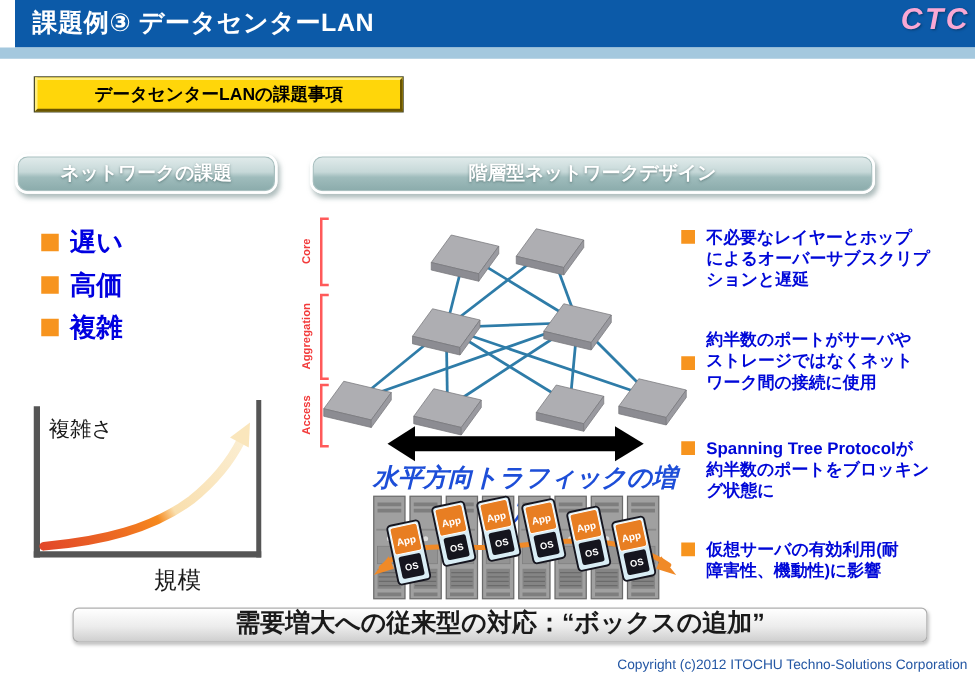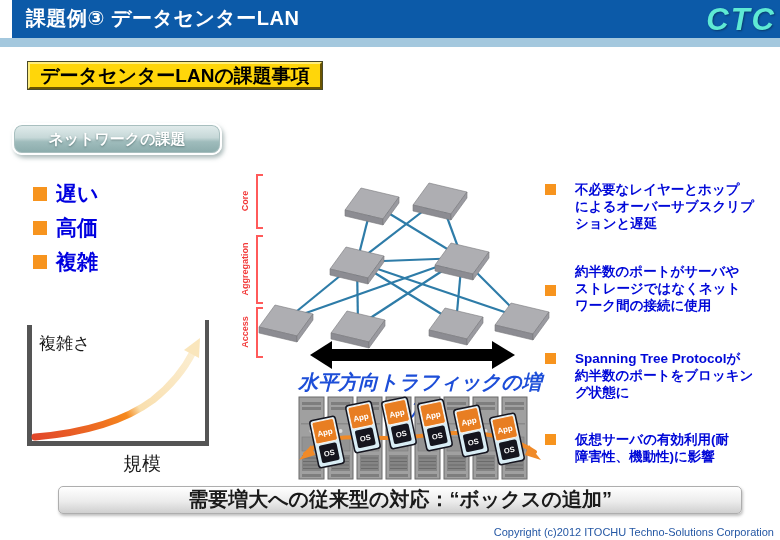--- a/index.html
+++ b/index.html
@@ -8,48 +8,48 @@
     font-family:"Liberation Sans","DejaVu Sans",sans-serif;overflow:hidden;
     margin:0 auto;
   }
   
   .titlebar{position:absolute;left:0;top:0;width:780px;height:38px;background:#0c5aa8;margin-left:12px;}
   .titlebar .title{
     position:absolute;left:14px;top:5px;font-size:20px;font-weight:bold;color:#fff;
     letter-spacing:0.5px;
   }
   .titlebar .logo{
-    position:absolute;right:16px;top:2px;font-size:31px;font-weight:900;font-style:italic;
-    color:#5eead4;letter-spacing:2px;text-shadow:1px 1px 2px rgba(0,0,0,0.35);
+    position:absolute;right:16px;top:2px;font-size:24px;font-weight:900;font-style:italic;
+    color:#f9a8d4;letter-spacing:2px;text-shadow:1px 1px 2px rgba(0,0,0,0.35);
   }
   .accent-strip{position:absolute;left:0;top:38px;width:780px;height:9px;background:#a4c8de;}
   
   .topic-banner{
     position:absolute;left:28px;top:62px;width:290px;height:23px;
     background:#ffd60a;
     border:2px solid;border-color:#ffee7e #6b5500 #6b5500 #ffee7e;
     box-shadow:0 0 0 1px #4a4a2a;
-    text-align:center;line-height:23px;font-size:19px;font-weight:bold;color:#000;
+    text-align:center;line-height:23px;font-size:14px;font-weight:bold;color:#000;
   }
   
   .panel-header{
     position:absolute;height:28px;border-radius:10px;border:2px solid #fff;
     background:linear-gradient(#e2ecec 0%,#c6d8d8 45%,#9fbcbc 60%,#8aabab 100%);
     box-shadow:2px 3px 4px rgba(110,135,135,0.55), inset 0 0 0 1px #a8bfbf;
     text-align:center;line-height:28px;font-size:15px;font-weight:bold;color:#fff;
     text-shadow:0 1px 2px rgba(70,100,100,0.7);
   }
   .panel-header.left{left:12px;top:123px;width:206px;}
   .panel-header.center{left:248px;top:123px;width:448px;}
   
   .big-bullet{position:absolute;left:33px;display:flex;align-items:center;gap:9px;}
   .big-bullet .sq{width:14px;height:14px;background:#f7941e;flex:0 0 auto;}
   .big-bullet .txt{font-size:21px;font-weight:bold;color:#0000e0;}
   
-  .small-bullet{position:absolute;left:545px;width:232px;display:flex;align-items:flex-start;gap:19px;}
+  .small-bullet{position:absolute;left:545px;width:232px;display:flex;align-items:flex-start;gap:9px;}
   .small-bullet .sq{width:11px;height:11px;background:#f7941e;flex:0 0 auto;margin-top:3px;}
   .small-bullet .txt{font-size:13.5px;font-weight:bold;color:#0008d8;line-height:17px;white-space:pre-line;}
   
   .arrow-caption{position:absolute;left:295px;top:369px;width:250px;text-align:center;
     font-size:20px;font-weight:600;color:#1d4ed8;font-style:italic;}
   .bottom-banner{
     position:absolute;left:58px;top:486px;width:682px;height:26px;border-radius:5px;
     background:linear-gradient(#ffffff,#ececec 55%,#cfcfcf);
     border:1px solid #aeaeae;box-shadow:1px 2px 3px rgba(0,0,0,0.25);
     text-align:center;line-height:25px;font-size:20px;font-weight:600;color:#1a1a1a;
@@ -65,20 +65,21 @@
 
   <div class="titlebar">
     <div class="title">課題例③ データセンターLAN</div>
     <div class="logo">CTC</div>
   </div>
   <div class="accent-strip"></div>
 
   <div class="topic-banner">データセンターLANの課題事項</div>
 
   <div class="panel-header left">ネットワークの課題</div>
+  <div class="panel-header center">階層型ネットワークデザイン</div>
 
   <div class="big-bullet" style="top:180px;align-items:center;">
     <span class="sq"></span>
     <span class="txt">遅い</span>
   </div>
   <div class="big-bullet" style="top:214px;justify-content:space-between;">
     <span class="sq"></span>
     <span class="txt">高価</span>
   </div>
   <div class="big-bullet" style="top:248px;">

